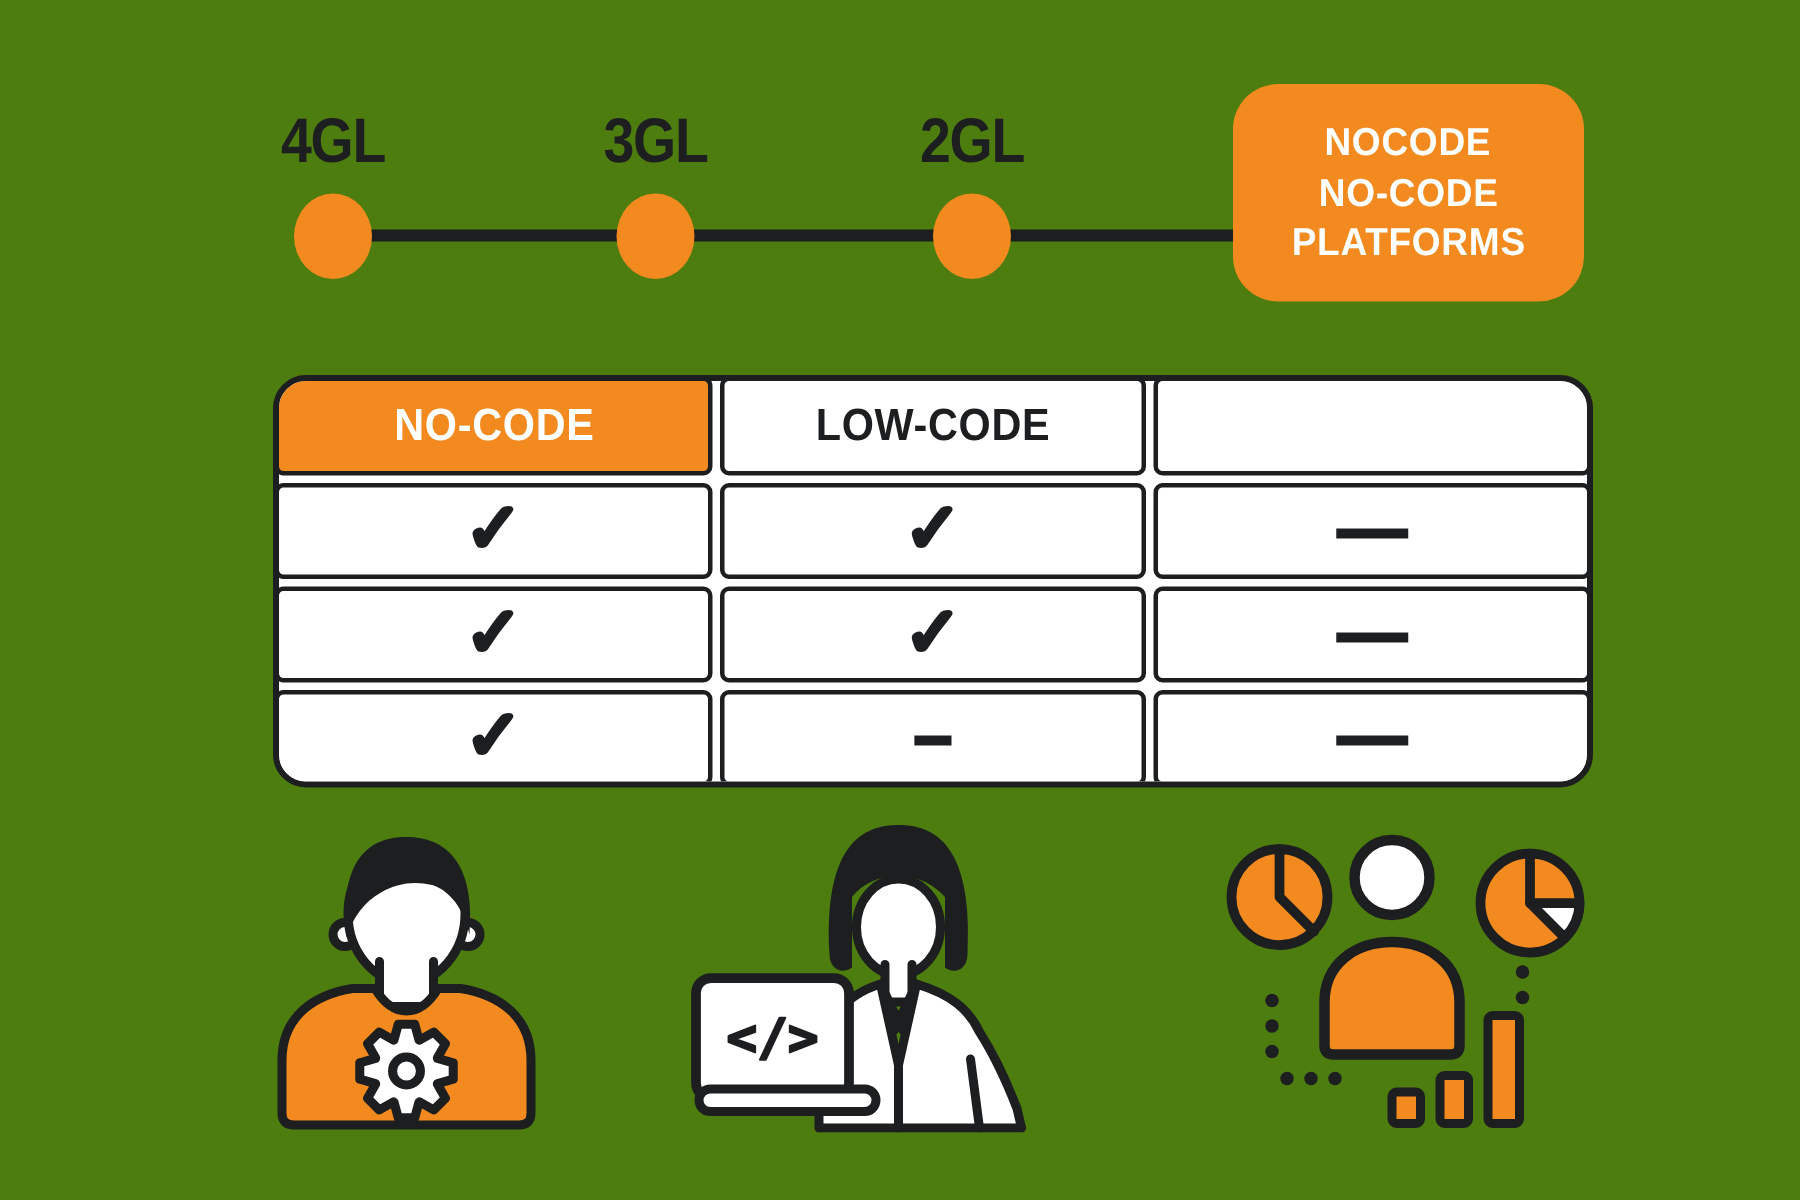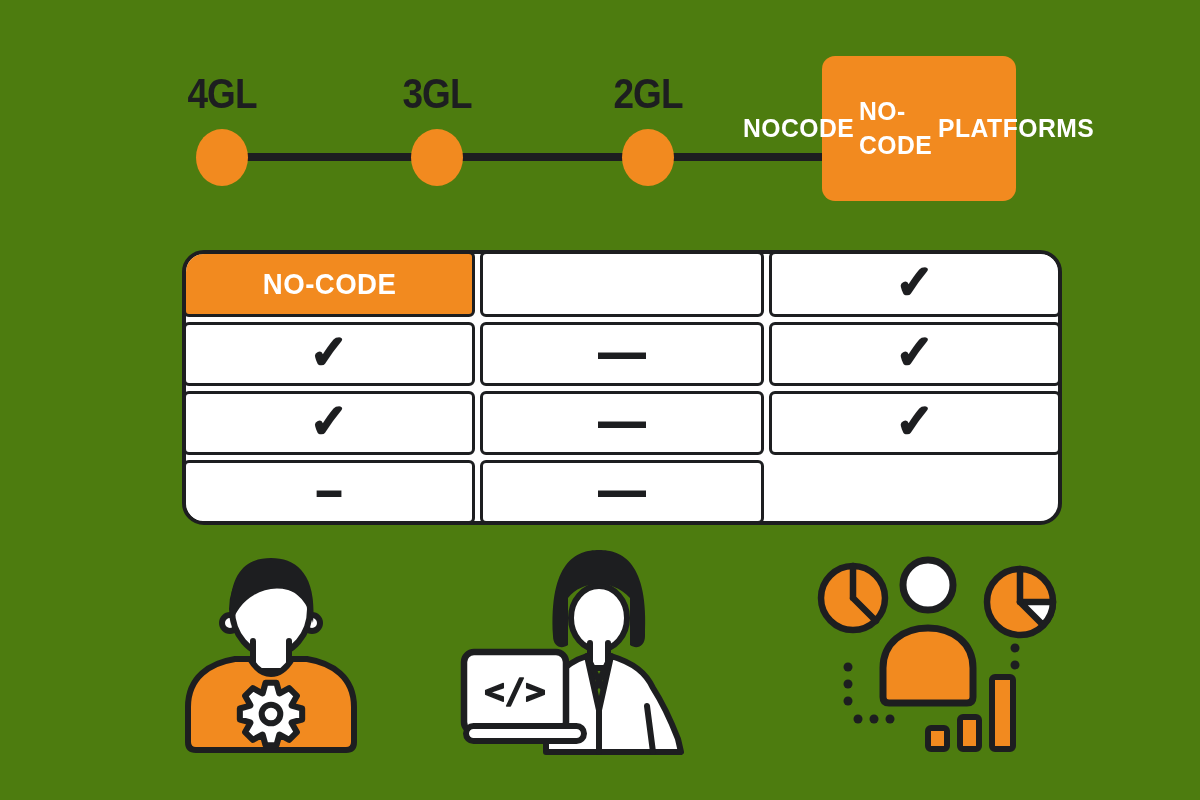--- a/index.html
+++ b/index.html
@@ -6,22 +6,22 @@
   .canvas{position:relative;width:1200px;height:800px;background:#4d7c0f;overflow:hidden;
           font-family:"Liberation Sans",sans-serif;color:#1D1E20;}
 
   
   .tl-label{position:absolute;top:70px;width:130px;text-align:center;
             font-size:42px;font-weight:800;letter-spacing:-1px;transform:scaleX(.88);}
   .tl-label.l1{left:157px}.tl-label.l2{left:372px}.tl-label.l3{left:583px}
   .tl-line{position:absolute;left:222px;top:153px;width:606px;height:8px;background:#1D1E20;border-radius:4px;}
   .tl-dot{position:absolute;top:129px;width:52px;height:57px;border-radius:50%;background:#F28A1F;}
   .tl-dot.d1{left:196px}.tl-dot.d2{left:411px}.tl-dot.d3{left:622px}
-  .tl-box{position:absolute;left:822px;top:56px;width:194px;height:145px;border-radius:13px;
-          background:#F28A1F;display:flex;flex-direction:row;align-items:center;justify-content:center;}
+  .tl-box{position:absolute;left:822px;top:56px;width:234px;height:145px;border-radius:30px;
+          background:#F28A1F;display:flex;flex-direction:column;align-items:center;justify-content:center;}
   .tl-box div{color:#fff;font-size:26px;font-weight:800;letter-spacing:.5px;line-height:1.3;transform:scaleX(.95);}
 
   
   .tbl{position:absolute;left:182px;top:250px;width:872px;height:267px;border:4px solid #1D1E20;
        border-radius:22px;overflow:hidden;background:#fff;}
   .tbl-grid{position:absolute;inset:-3px;display:grid;grid-template-columns:1fr .97fr 1fr;
             grid-template-rows:1.06fr 1fr 1fr 1fr;gap:5px;}
   .cell{background:#fff;border:3px solid #1D1E20;border-radius:6px;
         display:flex;align-items:center;justify-content:center;}
   .cell.th{font-size:30px;font-weight:800;letter-spacing:.5px;transform-origin:center;}
@@ -54,20 +54,23 @@
   <div class="tl-box">
     <div>NOCODE</div>
     <div>NO-CODE</div>
     <div>PLATFORMS</div>
   </div>
 
   <div class="tbl">
     <div class="tbl-grid">
       <div class="cell th orange">
           <span>NO-CODE</span>
+        </div>
+      <div class="cell th">
+          <span>LOW-CODE</span>
         </div>
       <div class="cell th">
           <span></span>
         </div>
 
       <div class="cell glyph">✓</div>
       <div class="cell glyph">✓</div>
       <div class="cell glyph">—</div>
 
       <div class="cell glyph">✓</div>

